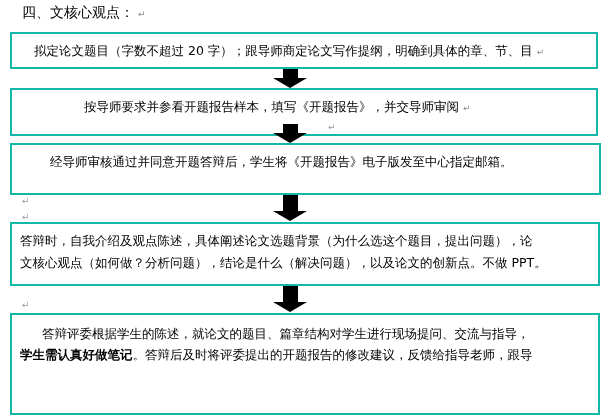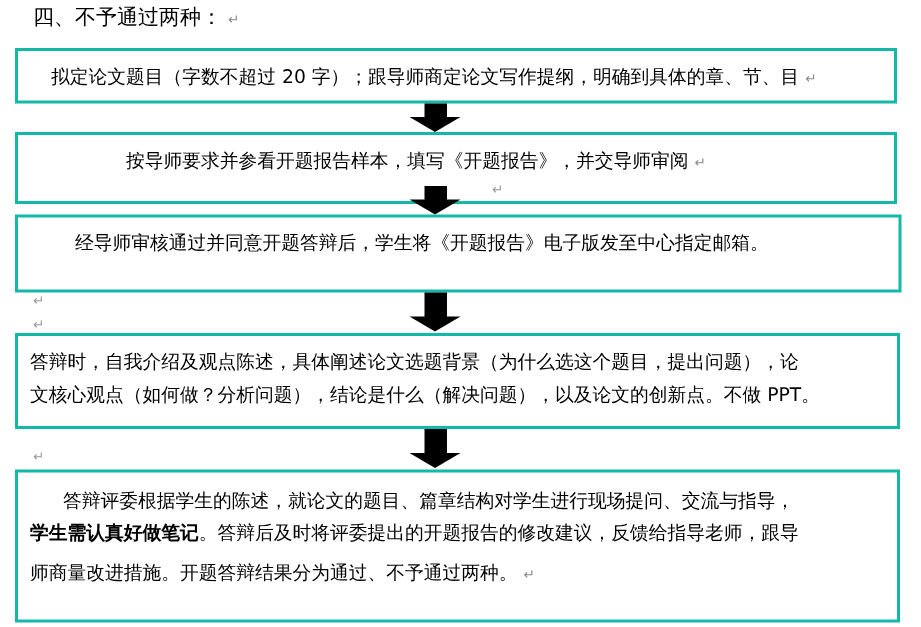--- a/index.html
+++ b/index.html
@@ -66,21 +66,21 @@
       height: 0;
       border-left: 17px solid transparent;
       border-right: 17px solid transparent;
       border-top: 10px solid #000;
     }
   </style>
 </head>
 <body>
 
 <div class="heading">
-  <span>四、不予通过两种：</span><span class="pmark">↵</span>
+  <span>四、文核心观点：</span><span class="pmark">↵</span>
 </div>
 
 <div class="box" style="left:10px; top:32px; width:588px; height:37px;">
   <span class="txt" style="left:22px; top:6px;">
     <span>拟定论文题目（字数不超过 20 字）；跟导师商定论文写作提纲，明确到具体的章、节、目</span><span class="pmark">↵</span>
   </span>
 </div>
 
 <div class="arrow" style="left:273px; top:69px; height:19px;">
   <div class="shaft" style="height:10px;"></div>
@@ -122,16 +122,13 @@
   <div class="head" style="top:16px;"></div>
 </div>
 
 <span class="loose-mark" style="left:22px; top:300px;">↵</span>
 
 <div class="box" style="left:10px; top:313px; width:590px; height:102px;">
   <span class="txt" style="left:30px; top:8px;">答辩评委根据学生的陈述，就论文的题目、篇章结构对学生进行现场提问、交流与指导，</span>
   <span class="txt" style="left:8px; top:29px;text-align:center;">
     <span class="bold">学生需认真好做笔记</span><span>。答辩后及时将评委提出的开题报告的修改建议，反馈给指导老师，跟导</span>
   </span>
-  <span class="txt" style="left:8px; top:56px;">
-    <span>师商量改进措施。开题答辩结果分为通过、不予通过两种。</span><span class="pmark">↵</span>
-  </span>
 </div>
 
 </body></html>

